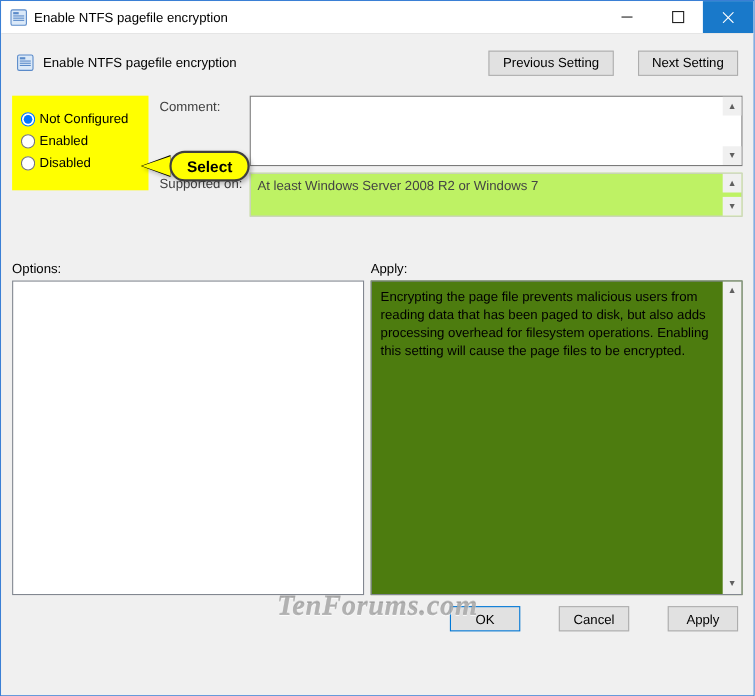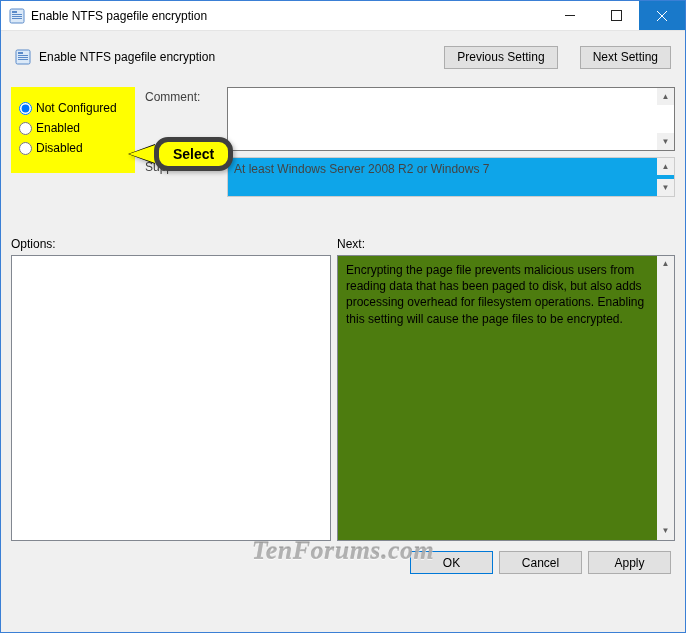--- a/index.html
+++ b/index.html
@@ -121,21 +121,21 @@
     color:#606060;font-size:8px;
   }
   .comment-box .sc-top{ position:absolute; right:0; top:0;}
   .comment-box .sc-bot{ position:absolute; right:0; bottom:0;}
   .supported-box .sc-top{ position:absolute; right:0; top:0;}
   .supported-box .sc-bot{ position:absolute; right:0; bottom:0;}
 
   .supported-box {
     flex:1;
     height:40px;
-    background:#0ea5e9;
+    background:#bef264;
     border:1px solid #cccccc;
     position:relative;
     padding:4px 20px 4px 6px;
     color:#444;
   }
 
   .lower-row {
     display:flex;
     gap: 6px;
     margin-top: 6px;
@@ -168,21 +168,21 @@
     color:#606060;font-size:8px;
   }
 
   .bottom-buttons{
     display:flex;
     justify-content:flex-end;
     gap:6px;
     margin-top:10px;
     padding-right:4px;
   }
-  .bottom-buttons .btn { width: 83px; }
+  .bottom-buttons .btn { width: 64px; margin-left: 29px; }
   .btn.default { border: 1px solid #0078d7; }
 
   .callout {
     position:absolute;
     left: 128px;
     top: 106px;
     display:flex;
     align-items:center;
     z-index:5;
     filter: drop-shadow(2px 2px 2px rgba(0,0,0,0.25));
@@ -197,21 +197,21 @@
   .callout .tail-border{
     position:absolute; left:-1px; top:50%; transform:translateY(-50%);
     width:0;height:0;
     border-top:10px solid transparent;
     border-bottom:10px solid transparent;
     border-right:27px solid #000;
     z-index:-1;
   }
   .callout .bubble{
     background:#ffff00;
-    border:5px solid #404040;
+    border:2px solid #404040;
     border-radius:14px;
     padding:4px 14px;
     font-weight:bold;
     font-size:14px;
     font-family: Arial, sans-serif;
   }
 
   .watermark {
     position:absolute;
     left:0; right:0;
@@ -312,21 +312,21 @@
     <div class="tail"></div>
     <div class="bubble">Select</div>
   </div>
 
   <div class="lower-row">
     <div class="lower-col-left">
       <div class="section-label">Options:</div>
       <div class="options-box"></div>
     </div>
     <div class="lower-col-right">
-      <div class="section-label">Next:</div>
+      <div class="section-label">Apply:</div>
       <div class="help-box">
         <span>Encrypting the page file prevents malicious users from reading data that has been paged to disk, but also adds processing overhead for filesystem operations.  Enabling this setting will cause the page files to be encrypted.</span>
         <div class="scrollbar">
           <div class="arrow">▲</div>
           <div class="arrow">▼</div>
         </div>
       </div>
     </div>
   </div>
 

